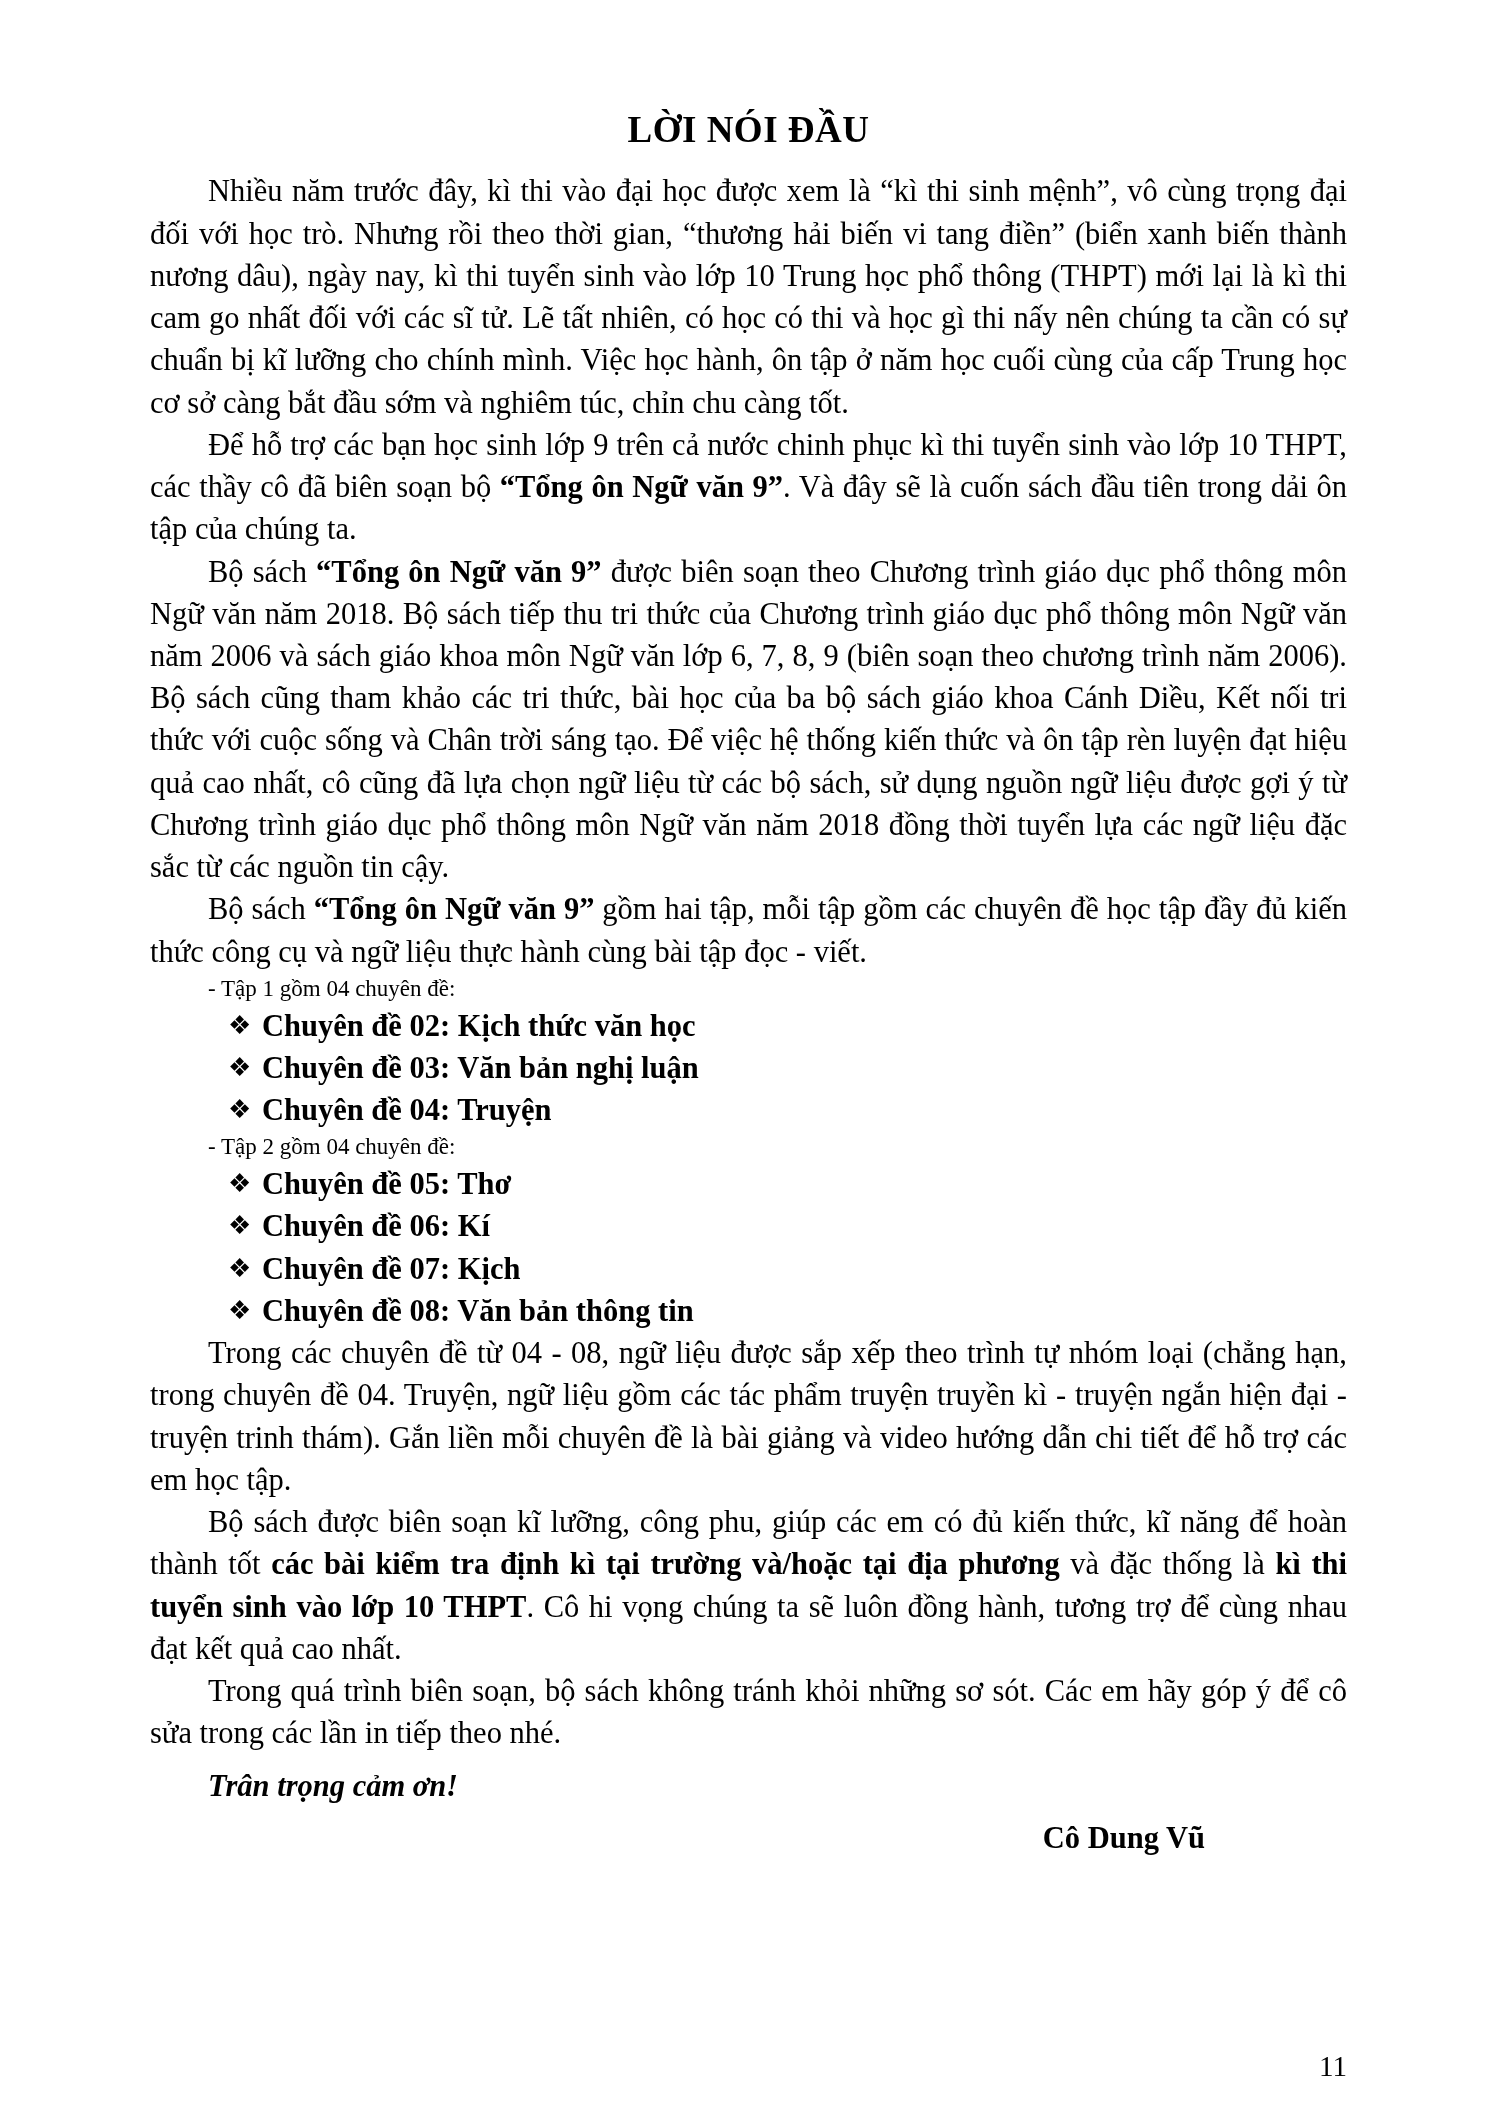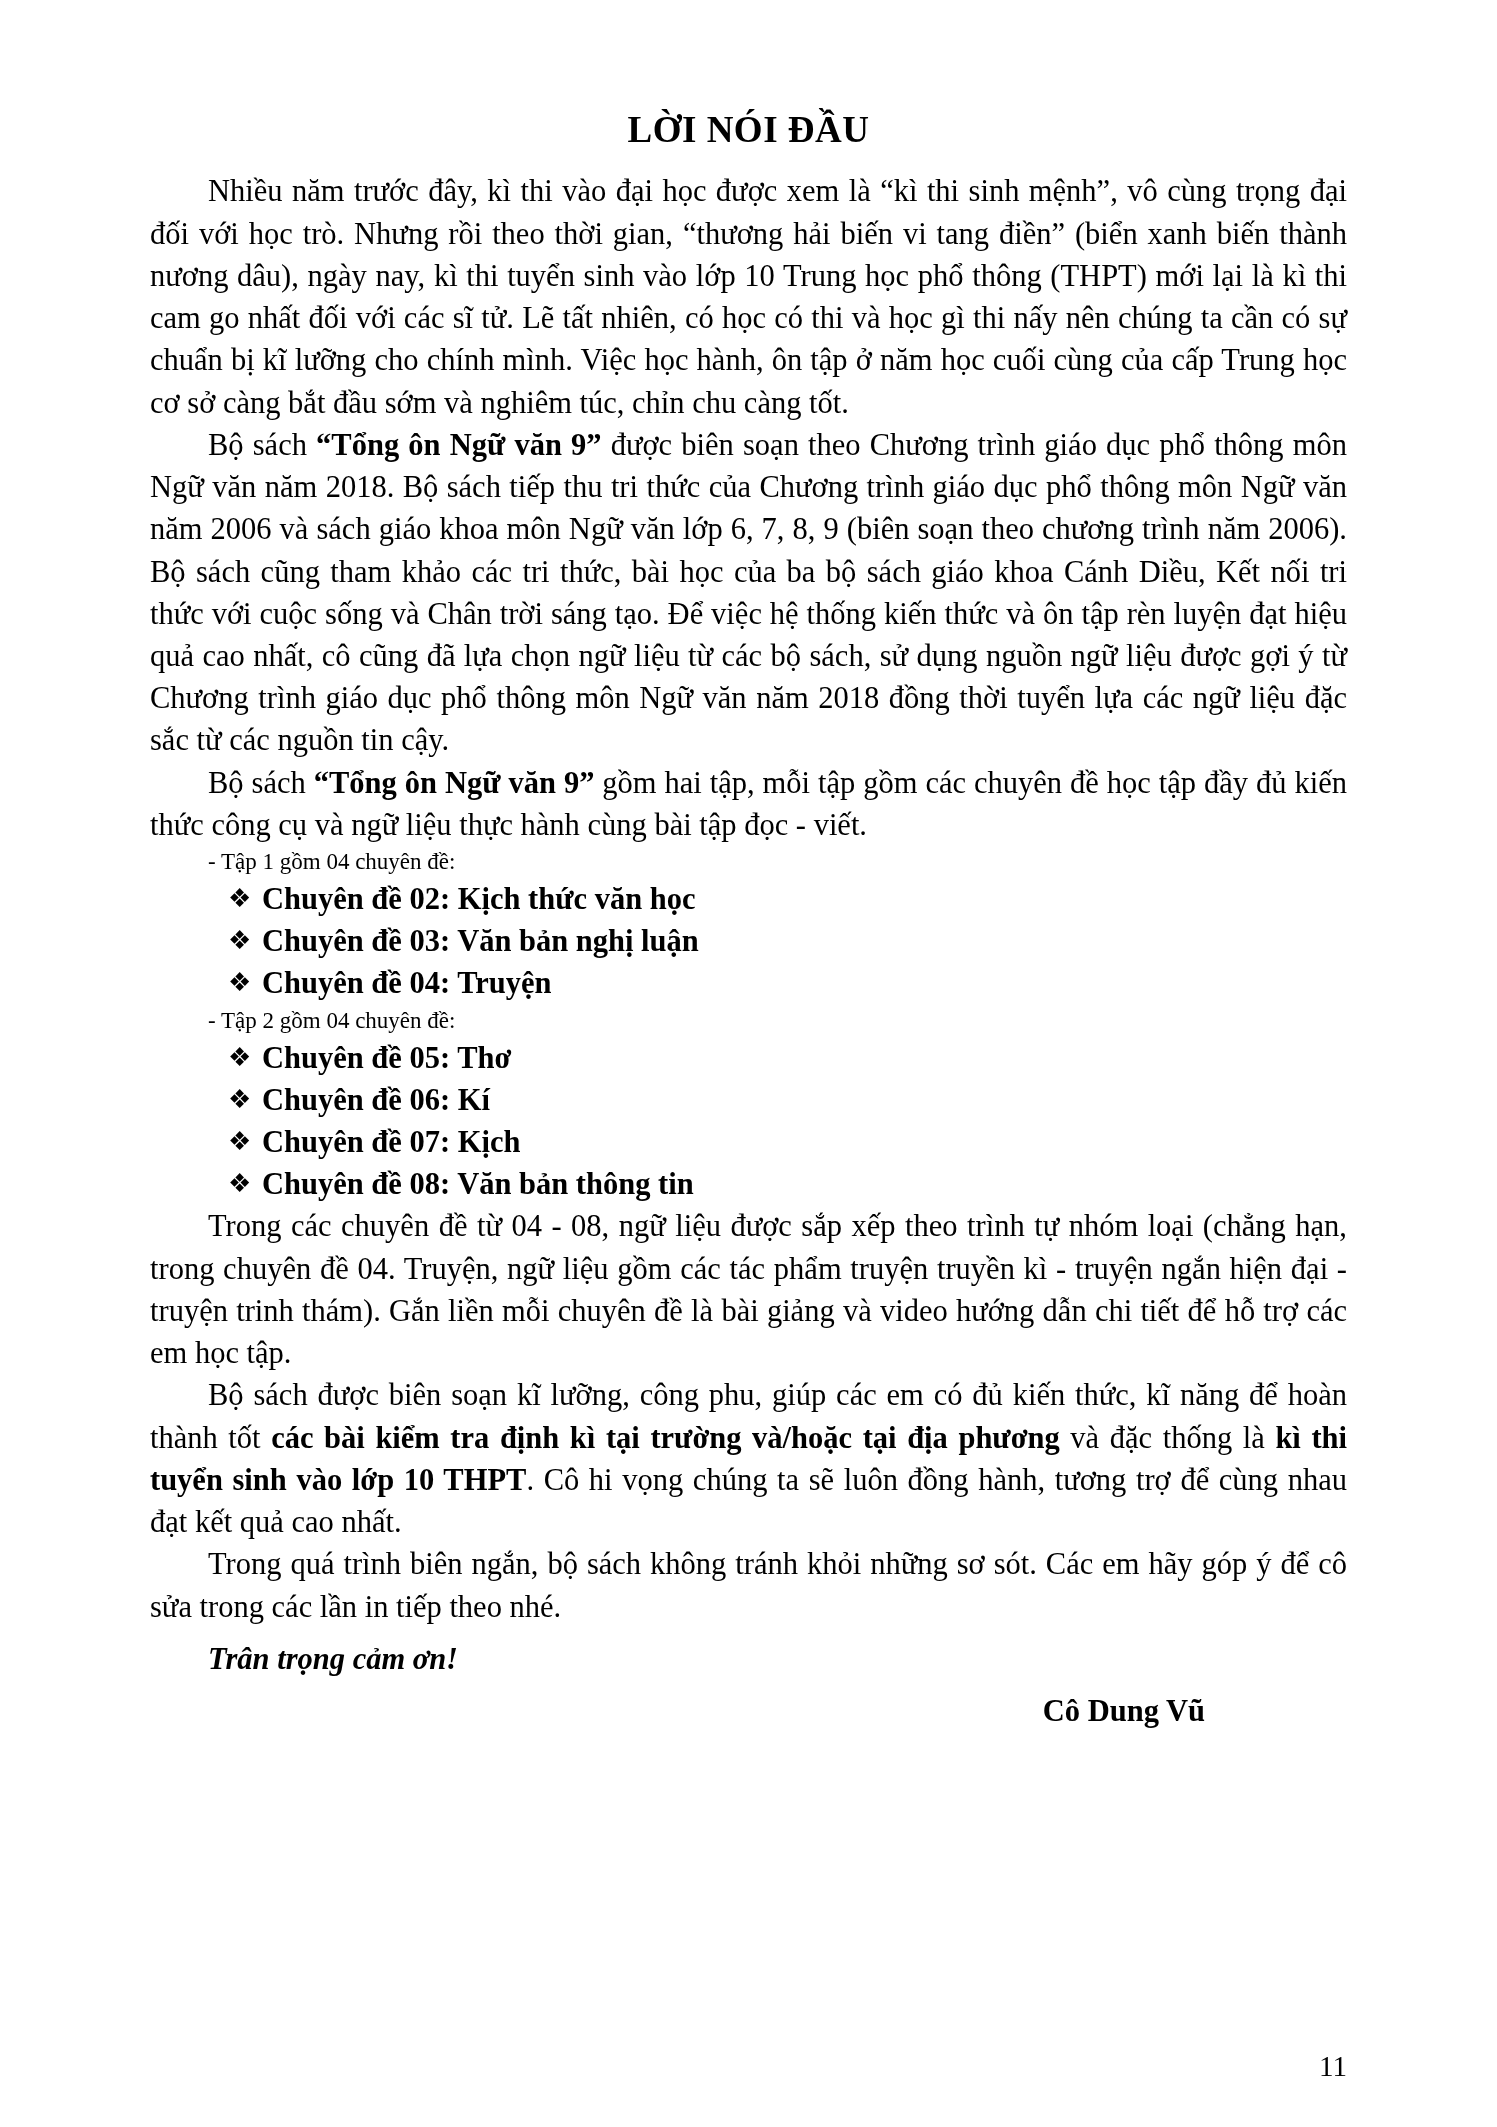--- a/index.html
+++ b/index.html
@@ -86,20 +86,21 @@
 </style>
 </head>
 <body>
 
 <div class="page">
 
   <h1 class="doc-title">LỜI NÓI ĐẦU</h1>
 
   <p class="para"><span>Nhiều năm trước đây, kì thi vào đại học được xem là “kì thi sinh mệnh”, vô cùng trọng đại đối với học trò. Nhưng rồi theo thời gian, “thương hải biến vi tang điền” (biển xanh biến thành nương dâu), ngày nay, kì thi tuyển sinh vào lớp 10 Trung học phổ thông (THPT) mới lại là kì thi cam go nhất đối với các sĩ tử. Lẽ tất nhiên, có học có thi và học gì thi nấy nên chúng ta cần có sự chuẩn bị kĩ lưỡng cho chính mình. Việc học hành, ôn tập ở năm học cuối cùng của cấp Trung học cơ sở càng bắt đầu sớm và nghiêm túc, chỉn chu càng tốt.</span></p>
 
+  <p class="para"><span>Để hỗ trợ các bạn học sinh lớp 9 trên cả nước chinh phục kì thi tuyển sinh vào lớp 10 THPT, các thầy cô đã biên soạn bộ </span><span class="b">“Tổng ôn Ngữ văn 9”</span><span>. Và đây sẽ là cuốn sách đầu tiên trong dải ôn tập của chúng ta.</span></p>
 
   <p class="para"><span>Bộ sách </span><span class="b">“Tổng ôn Ngữ văn 9”</span><span> được biên soạn theo Chương trình giáo dục phổ thông môn Ngữ văn năm 2018. Bộ sách tiếp thu tri thức của Chương trình giáo dục phổ thông môn Ngữ văn năm 2006 và sách giáo khoa môn Ngữ văn lớp 6, 7, 8, 9 (biên soạn theo chương trình năm 2006). Bộ sách cũng tham khảo các tri thức, bài học của ba bộ sách giáo khoa Cánh Diều, Kết nối tri thức với cuộc sống và Chân trời sáng tạo. Để việc hệ thống kiến thức và ôn tập rèn luyện đạt hiệu quả cao nhất, cô cũng đã lựa chọn ngữ liệu từ các bộ sách, sử dụng nguồn ngữ liệu được gợi ý từ Chương trình giáo dục phổ thông môn Ngữ văn năm 2018 đồng thời tuyển lựa các ngữ liệu đặc sắc từ các nguồn tin cậy.</span></p>
 
   <p class="para"><span>Bộ sách </span><span class="b">“Tổng ôn Ngữ văn 9”</span><span> gồm hai tập, mỗi tập gồm các chuyên đề học tập đầy đủ kiến thức công cụ và ngữ liệu thực hành cùng bài tập đọc - viết.</span></p>
 
   <p class="dash">- Tập 1 gồm 04 chuyên đề:</p>
 
   <p class="bullet-line"><span class="bullet-mark">❖</span><span>Chuyên đề 02: Kịch thức văn học</span></p>
   <p class="bullet-line"><span class="bullet-mark">❖</span><span>Chuyên đề 03: Văn bản nghị luận</span></p>
   <p class="bullet-line"><span class="bullet-mark">❖</span><span>Chuyên đề 04: Truyện</span></p>
@@ -108,21 +109,21 @@
 
   <p class="bullet-line"><span class="bullet-mark">❖</span><span>Chuyên đề 05: Thơ</span></p>
   <p class="bullet-line"><span class="bullet-mark">❖</span><span>Chuyên đề 06: Kí</span></p>
   <p class="bullet-line"><span class="bullet-mark">❖</span><span>Chuyên đề 07: Kịch</span></p>
   <p class="bullet-line"><span class="bullet-mark">❖</span><span>Chuyên đề 08: Văn bản thông tin</span></p>
 
   <p class="para"><span>Trong các chuyên đề từ 04 - 08, ngữ liệu được sắp xếp theo trình tự nhóm loại (chẳng hạn, trong chuyên đề 04. Truyện, ngữ liệu gồm các tác phẩm truyện truyền kì - truyện ngắn hiện đại - truyện trinh thám). Gắn liền mỗi chuyên đề là bài giảng và video hướng dẫn chi tiết để hỗ trợ các em học tập.</span></p>
 
   <p class="para"><span>Bộ sách được biên soạn kĩ lưỡng, công phu, giúp các em có đủ kiến thức, kĩ năng để hoàn thành tốt </span><span class="b">các bài kiểm tra định kì tại trường và/hoặc tại địa phương</span><span> và đặc thống là </span><span class="b">kì thi tuyển sinh vào lớp 10 THPT</span><span>. Cô hi vọng chúng ta sẽ luôn đồng hành, tương trợ để cùng nhau đạt kết quả cao nhất.</span></p>
 
-  <p class="para"><span>Trong quá trình biên ngắn, bộ sách không tránh khỏi những sơ sót. Các em hãy góp ý để cô sửa trong các lần in tiếp theo nhé.</span></p>
+  <p class="para"><span>Trong quá trình biên soạn, bộ sách không tránh khỏi những sơ sót. Các em hãy góp ý để cô sửa trong các lần in tiếp theo nhé.</span></p>
 
   <div class="spacer-sm"></div>
 
   <p class="thanks">Trân trọng cảm ơn!</p>
 
   <div class="spacer-sm"></div>
 
   <p class="signature">Cô Dung Vũ</p>
 
   <div class="page-number">11</div>

